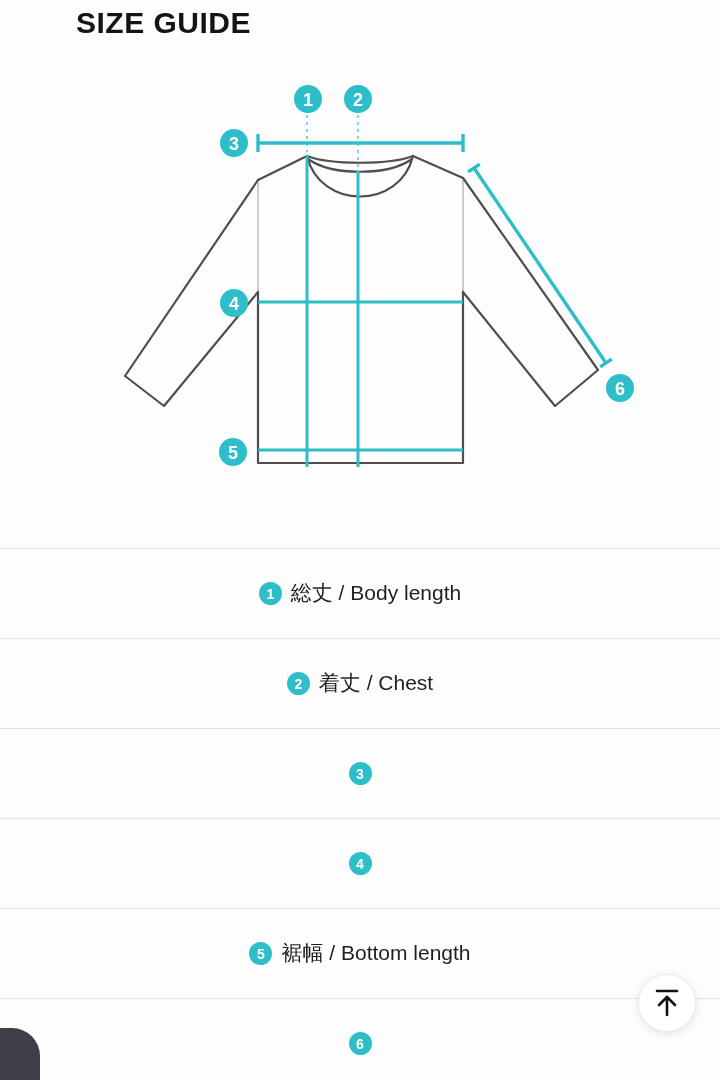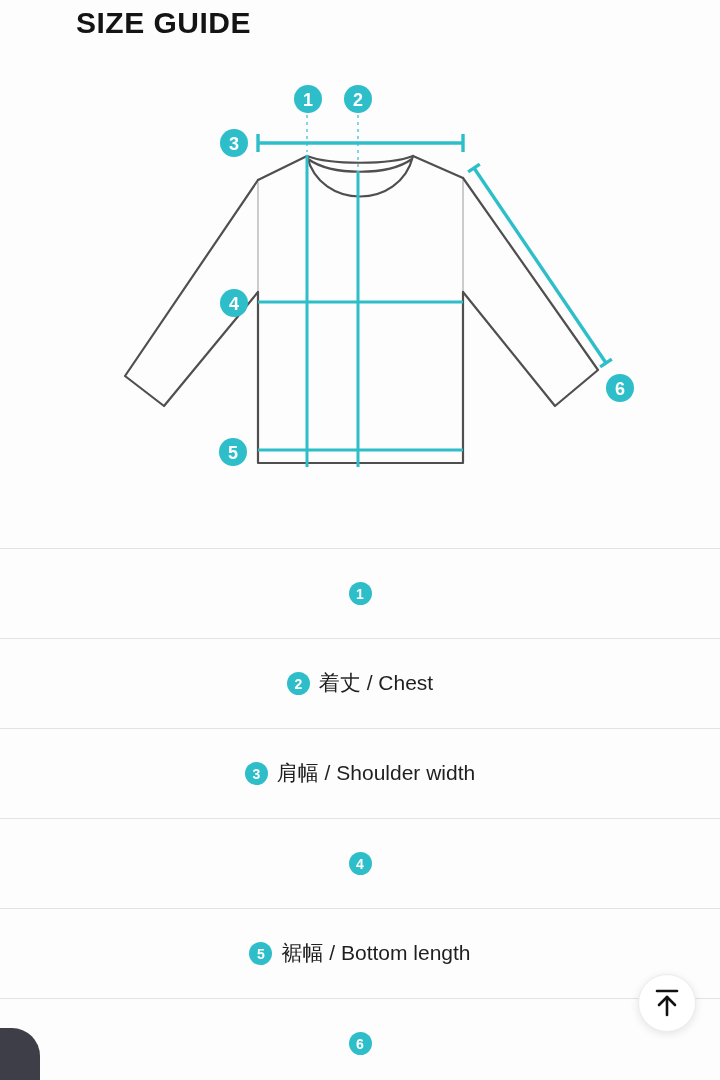--- a/index.html
+++ b/index.html
@@ -132,28 +132,28 @@
       <g>
         <circle cx="620" cy="388" r="14" fill="#2ebec9"></circle>
         <text x="620" y="394.5">6</text>
       </g>
     </g>
   </svg>
 
   <div class="legend">
     <div class="row">
       <span class="badge">1</span>
+      <span class="row-label">総丈 / Body length</span>
     </div>
     <div class="row">
       <span class="badge">2</span>
       <span class="row-label">着丈 / Chest</span>
     </div>
     <div class="row">
       <span class="badge">3</span>
-      <span class="row-label">肩幅 / Shoulder width</span>
     </div>
     <div class="row">
       <span class="badge">4</span>
     </div>
     <div class="row">
       <span class="badge">5</span>
       <span class="row-label">裾幅 / Bottom length</span>
     </div>
     <div class="row">
       <span class="badge">6</span>

